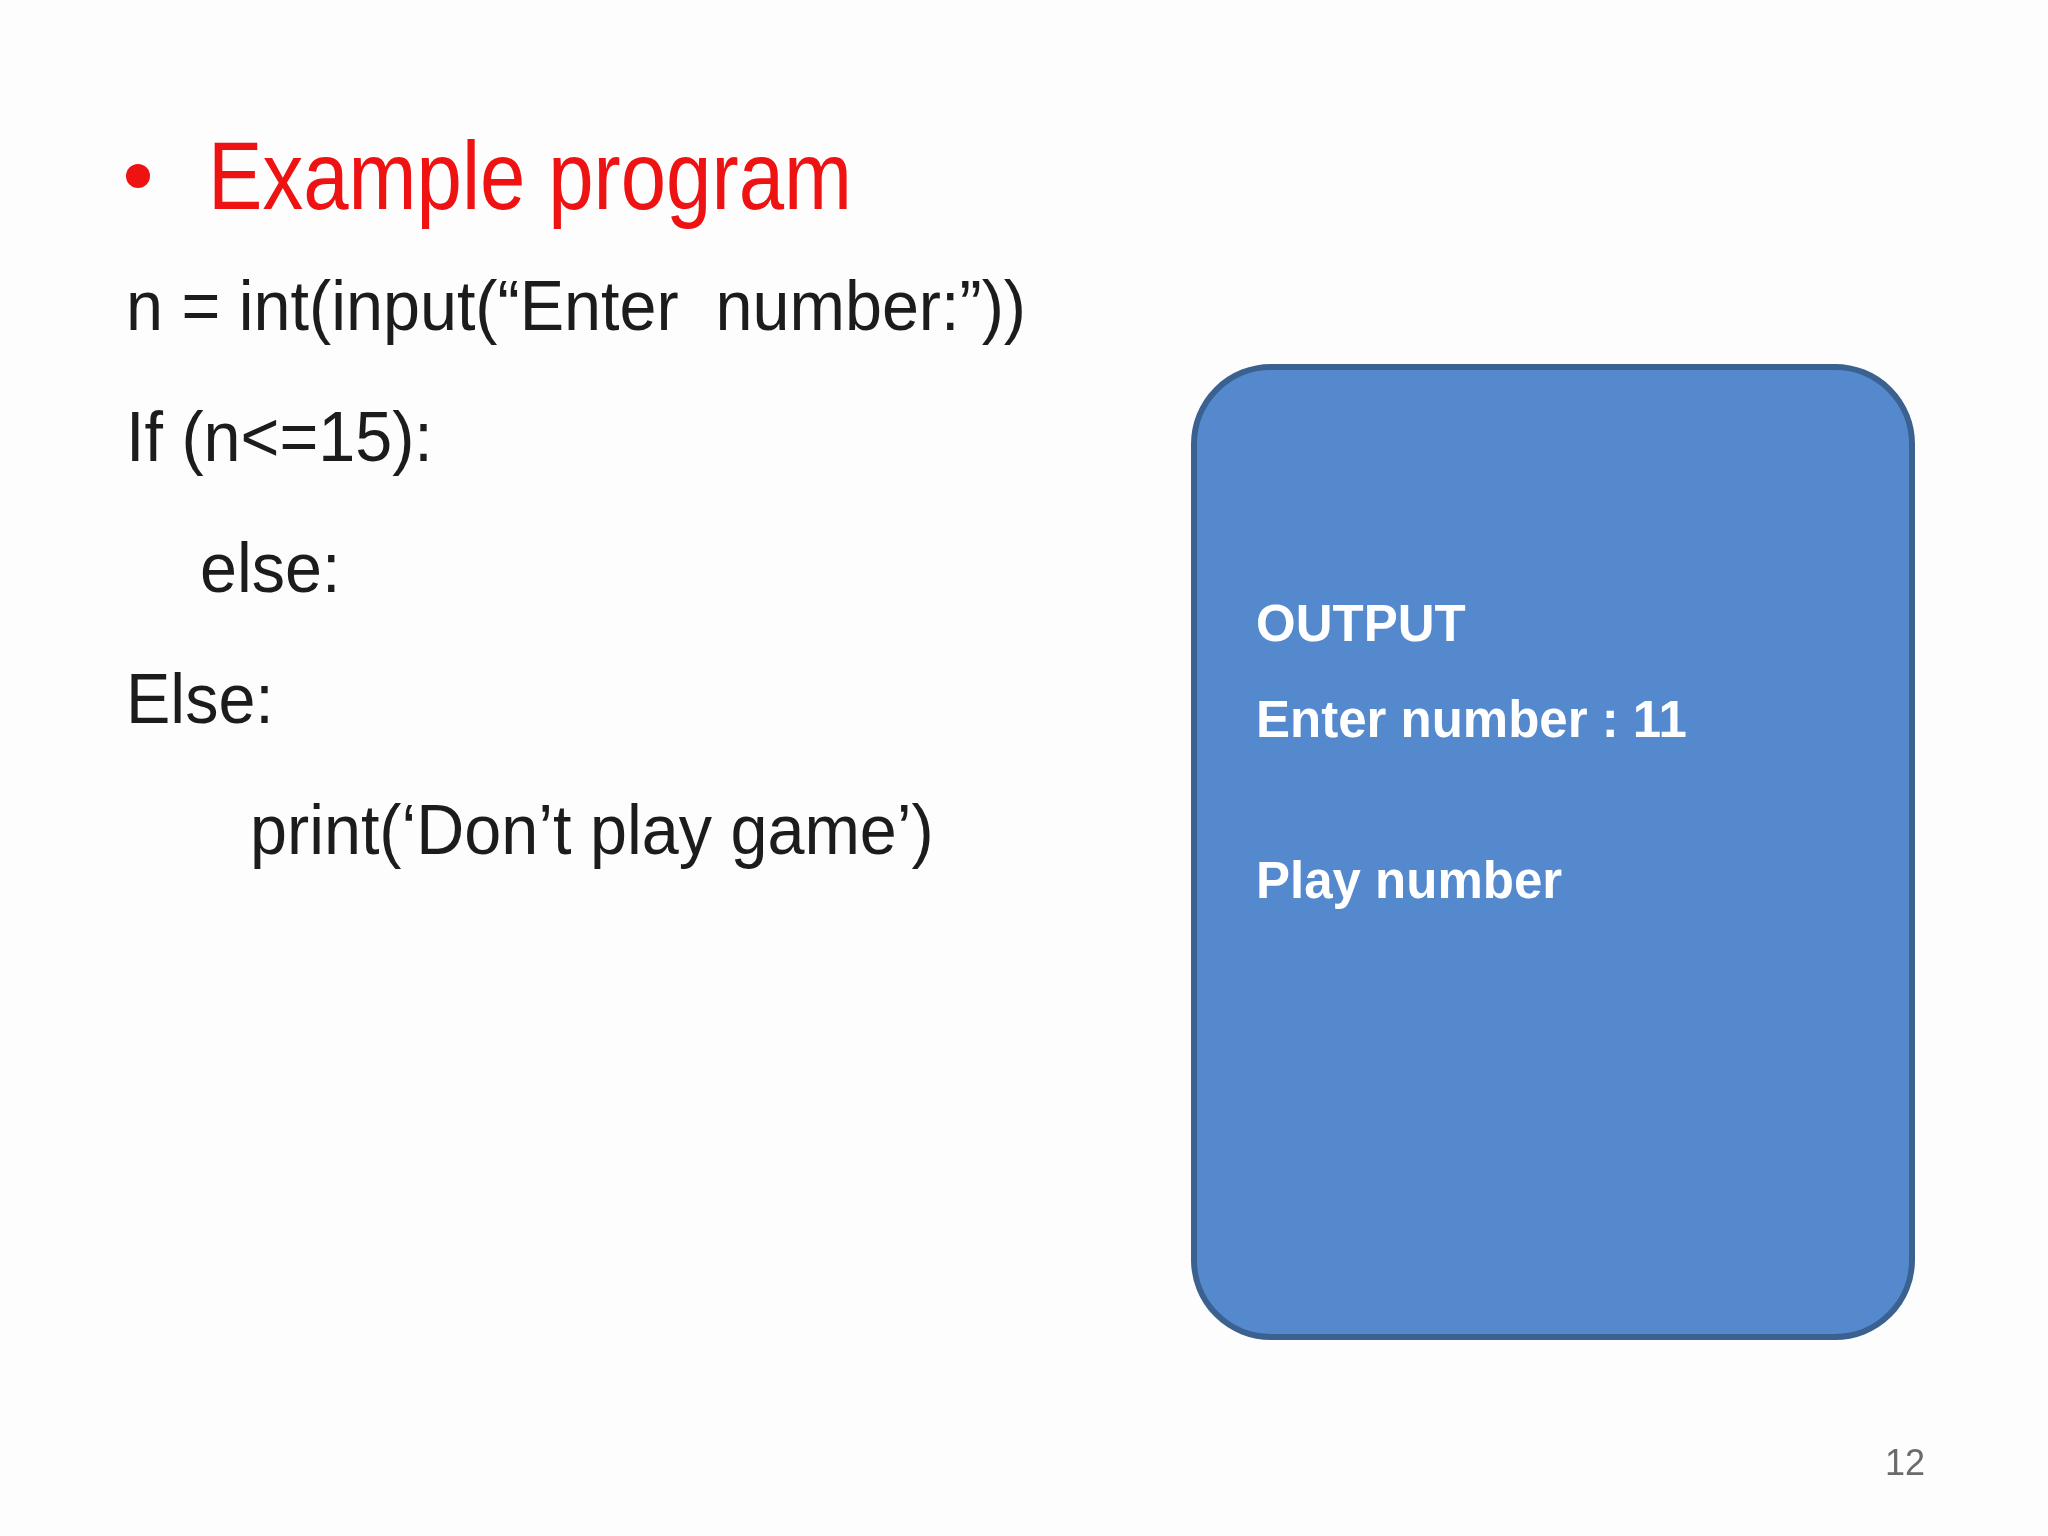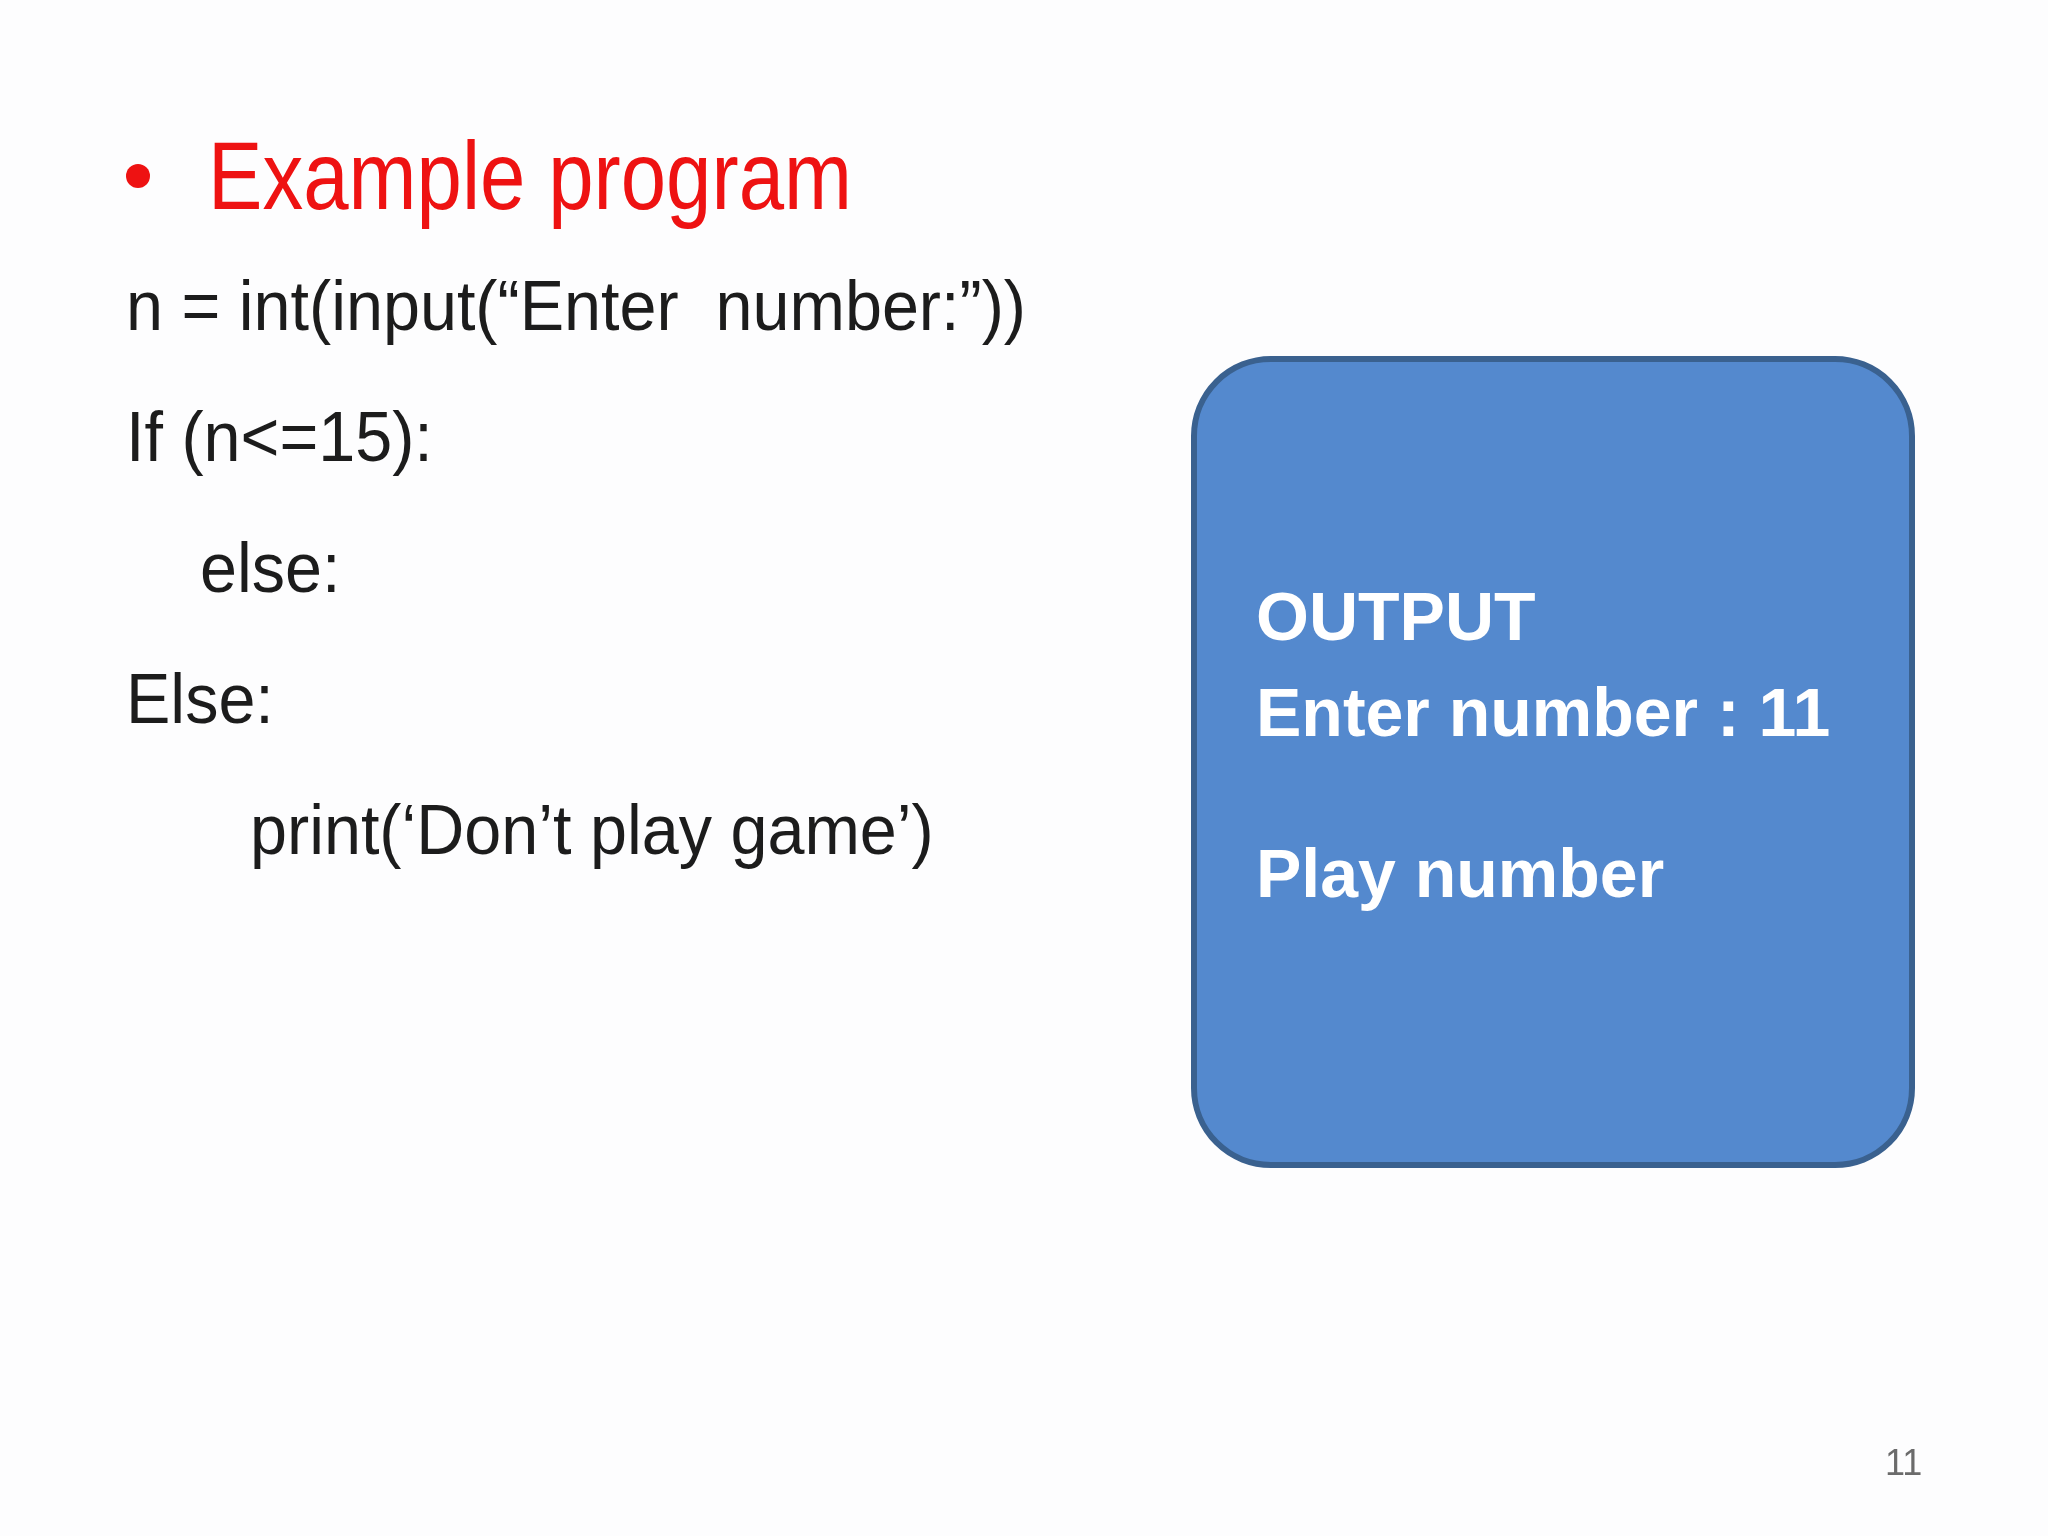--- a/index.html
+++ b/index.html
@@ -62,31 +62,31 @@
   }
   .ind-0 { padding-left: 0; }
   .ind-1 { padding-left: 74px; }
   .ind-2 { padding-left: 212px; }
   .ind-3 { padding-left: 124px; text-decoration: underline; }
 
   
   .output-box {
     position: absolute;
     left: 1191px;
-    top: 356px;
+    top: 364px;
     width: 724px;
-    height: 812px;
+    height: 976px;
     box-sizing: border-box;
     background: var(--box-fill, #5489ce);
     border: 6px solid var(--box-border, #3a618f);
     border-radius: 80px;
     padding: 206px 20px 0 59px;
     color: var(--box-text, #ffffff);
     font-weight: 700;
-    font-size: 68px;
+    font-size: 51px;
   }
   .output-box .out-line {
     height: 96px;
     line-height: 96px;
     white-space: pre;
   }
   .output-box .out-spacer {
     height: 65px;
   }
 
@@ -121,15 +121,15 @@
 
   </div>
 
   <div class="output-box">
     <div class="out-line">OUTPUT</div>
     <div class="out-line">Enter number : 11</div>
     <div class="out-spacer"></div>
     <div class="out-line">Play number</div>
   </div>
 
-  <div class="page-number">11</div>
+  <div class="page-number">12</div>
 
 </div>
 
 </body></html>

